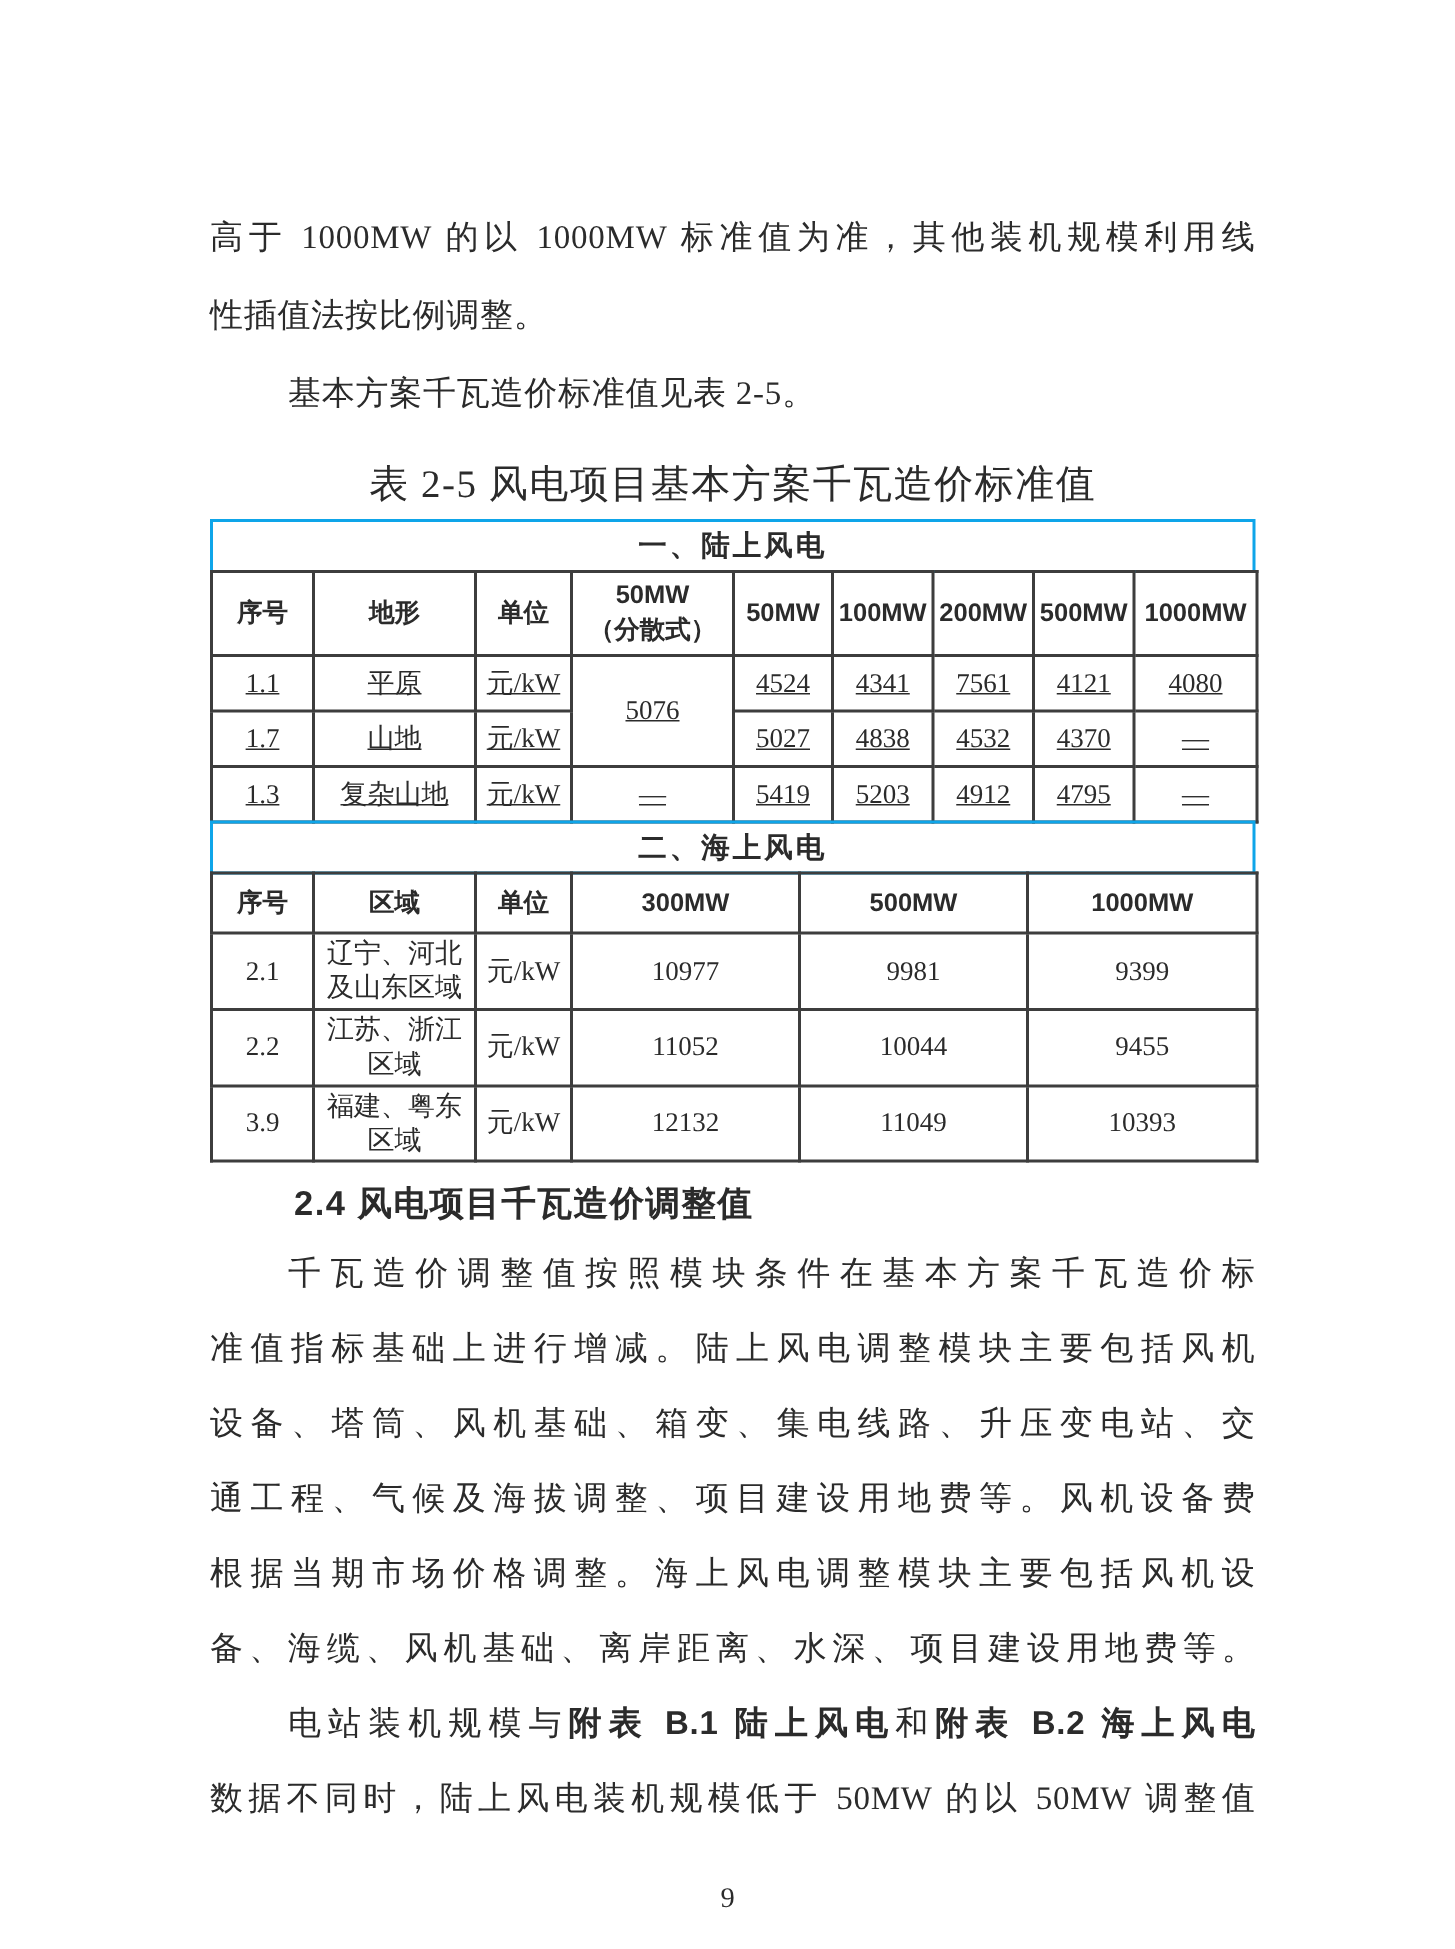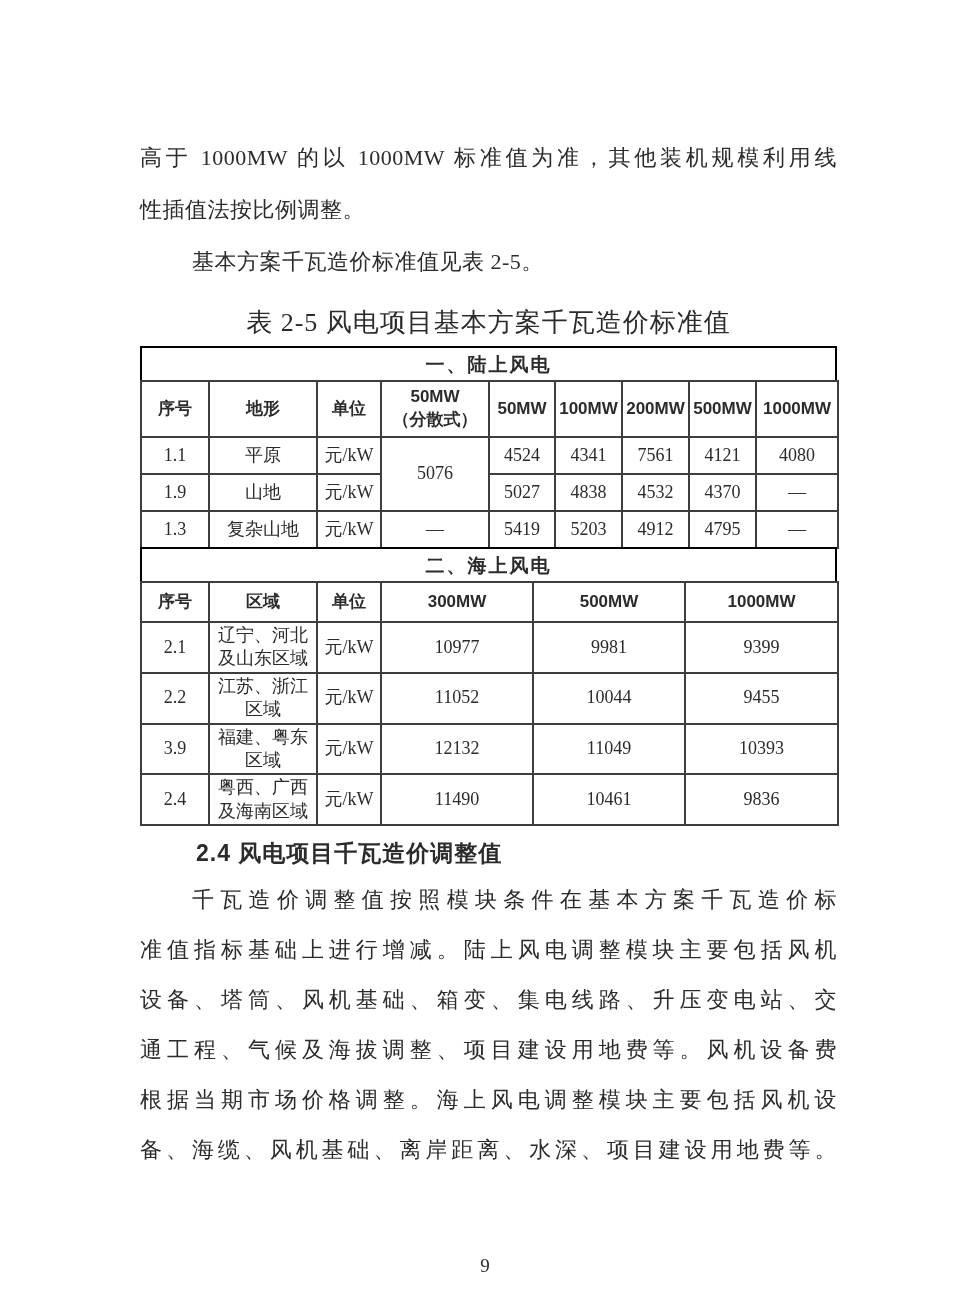--- a/index.html
+++ b/index.html
@@ -34,21 +34,21 @@
     height: 46px;
     line-height: 46px;
     text-align: right;
     text-align-last: center;
     font-size: 26px;
     letter-spacing: 1px;
   }
   
   .doc-table { width: 697px; margin-top: 0; }
   .t-section {
-    border: 2px solid #000000;
+    border: 2px solid #0ea5e9;
     height: 36px;
     line-height: 33px;
     text-align: center;
     font-family: "Liberation Sans", "DejaVu Sans", sans-serif;
     font-weight: bold;
     font-size: 19px;
     letter-spacing: 2px;
   }
   .doc-table table {
     border-collapse: collapse;
@@ -67,21 +67,21 @@
     font-family: "Liberation Sans", "DejaVu Sans", sans-serif;
     font-weight: bold;
     font-size: 17px;
     line-height: 1.35;
   }
   .doc-table td {
     font-size: 18px;
     line-height: 1.3;
     font-family: "Liberation Serif", "DejaVu Serif", serif;
   }
-  .row-on { height: 37px; }
+  .row-on { height: 37px; text-decoration: underline; }
   .hdr-on { height: 56px; }
   .hdr-off { height: 40px; }
   .row-off { height: 37px; }
   .hdr-2line { white-space: pre-line; }
   
   .sec-heading {
     margin-top: 8px;
     height: 38px;
     line-height: 38px;
     padding-left: 56px;
@@ -151,21 +151,21 @@
         <td>平原</td>
         <td>元/kW</td>
         <td rowspan="2">5076</td>
         <td>4524</td>
         <td>4341</td>
         <td>7561</td>
         <td>4121</td>
         <td>4080</td>
       </tr>
       <tr class="row-on">
-        <td>1.9</td>
+        <td>1.7</td>
         <td>山地</td>
         <td>元/kW</td>
         <td>5027</td>
         <td>4838</td>
         <td>4532</td>
         <td>4370</td>
         <td>—</td>
       </tr>
       <tr class="row-on">
         <td>1.3</td>
@@ -218,39 +218,35 @@
         <td>9455</td>
       </tr>
       <tr class="row-off">
         <td>3.9</td>
         <td>福建、粤东区域</td>
         <td>元/kW</td>
         <td>12132</td>
         <td>11049</td>
         <td>10393</td>
       </tr>
-      <tr class="row-off">
-        <td>2.4</td>
-        <td>粤西、广西及海南区域</td>
-        <td>元/kW</td>
-        <td>11490</td>
-        <td>10461</td>
-        <td>9836</td>
-      </tr>
     </tbody>
       </table>
   </div>
 
   <div class="sec-heading">2.4 风电项目千瓦造价调整值</div>
 
   <div class="para">
     <div class="bodyline lh50 indent">千瓦造价调整值按照模块条件在基本方案千瓦造价标</div>
     <div class="bodyline lh50">准值指标基础上进行增减。陆上风电调整模块主要包括风机</div>
     <div class="bodyline lh50">设备、塔筒、风机基础、箱变、集电线路、升压变电站、交</div>
     <div class="bodyline lh50">通工程、气候及海拔调整、项目建设用地费等。风机设备费</div>
     <div class="bodyline lh50">根据当期市场价格调整。海上风电调整模块主要包括风机设</div>
     <div class="bodyline lh50">备、海缆、风机基础、离岸距离、水深、项目建设用地费等。</div>
   </div>
 
+  <div>
+    <div class="bodyline lh50 indent runline"><span>电站装机规模与</span><b>附表 B.1 陆上风电</b><span>和</span><b>附表 B.2 海上风电</b></div>
+    <div class="bodyline lh50">数据不同时，陆上风电装机规模低于 50MW 的以 50MW 调整值</div>
+  </div>
 
 </div>
 
 <div class="page-number">9</div>
 
 </body></html>

